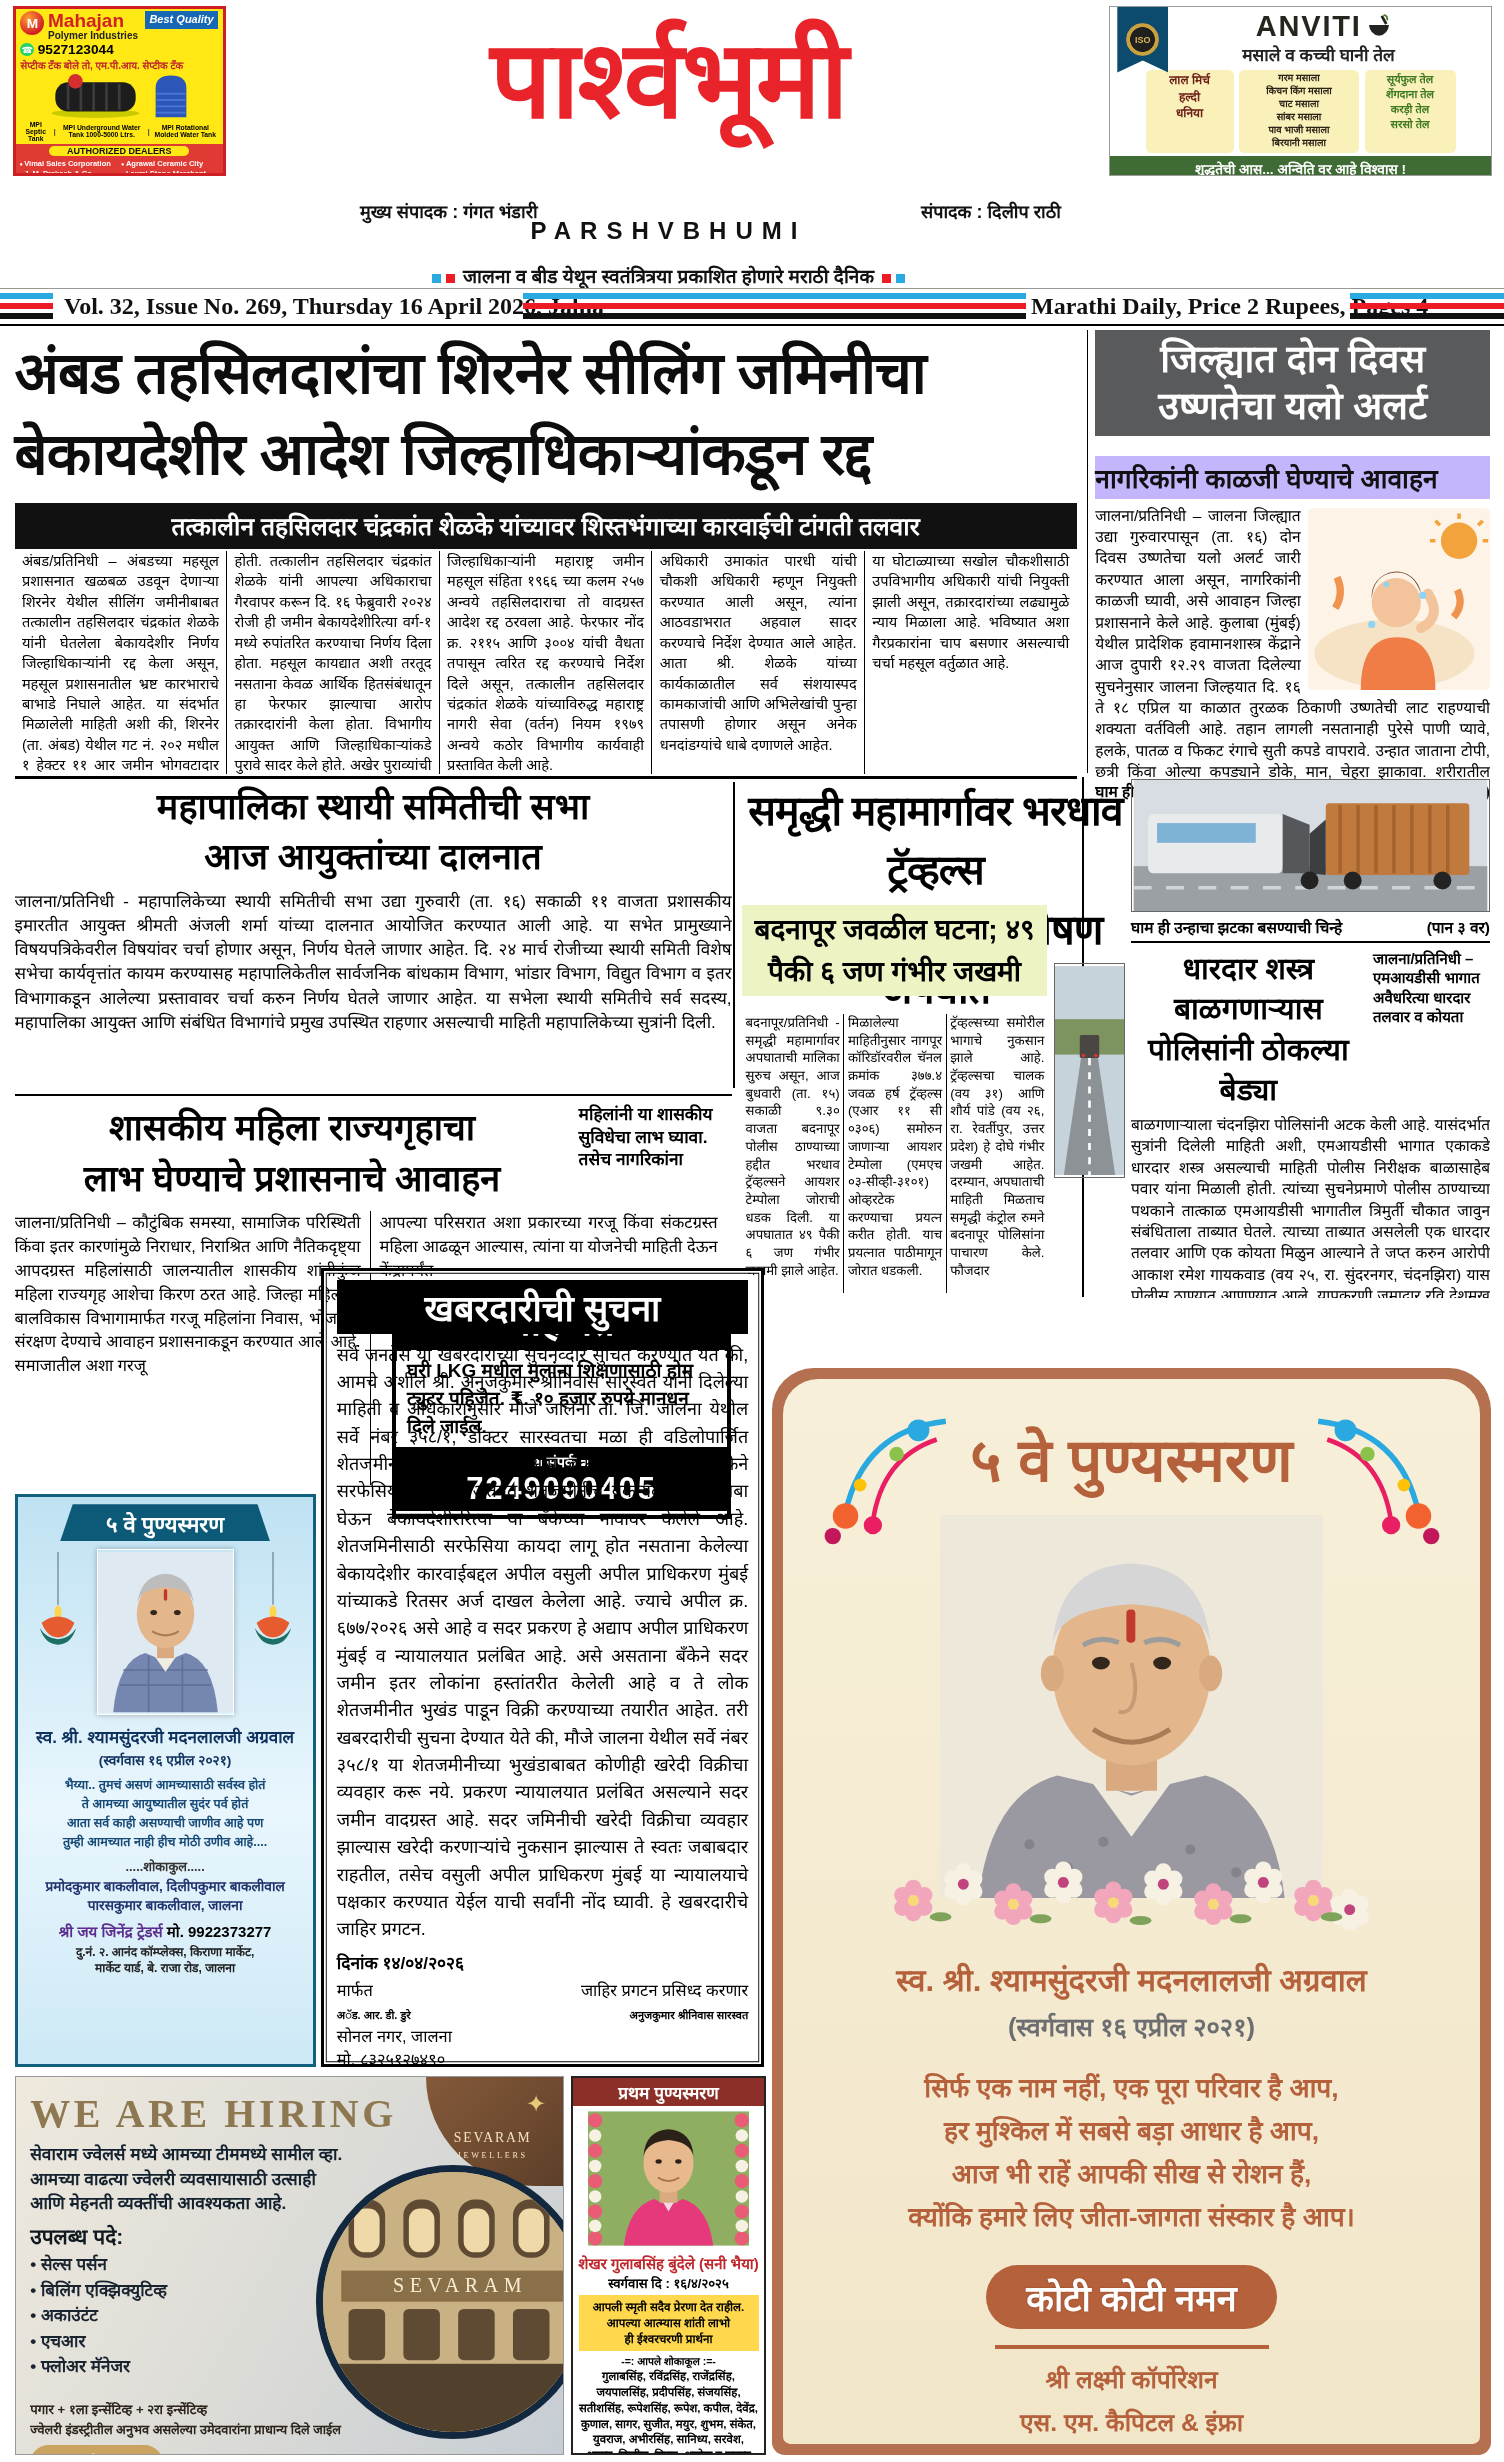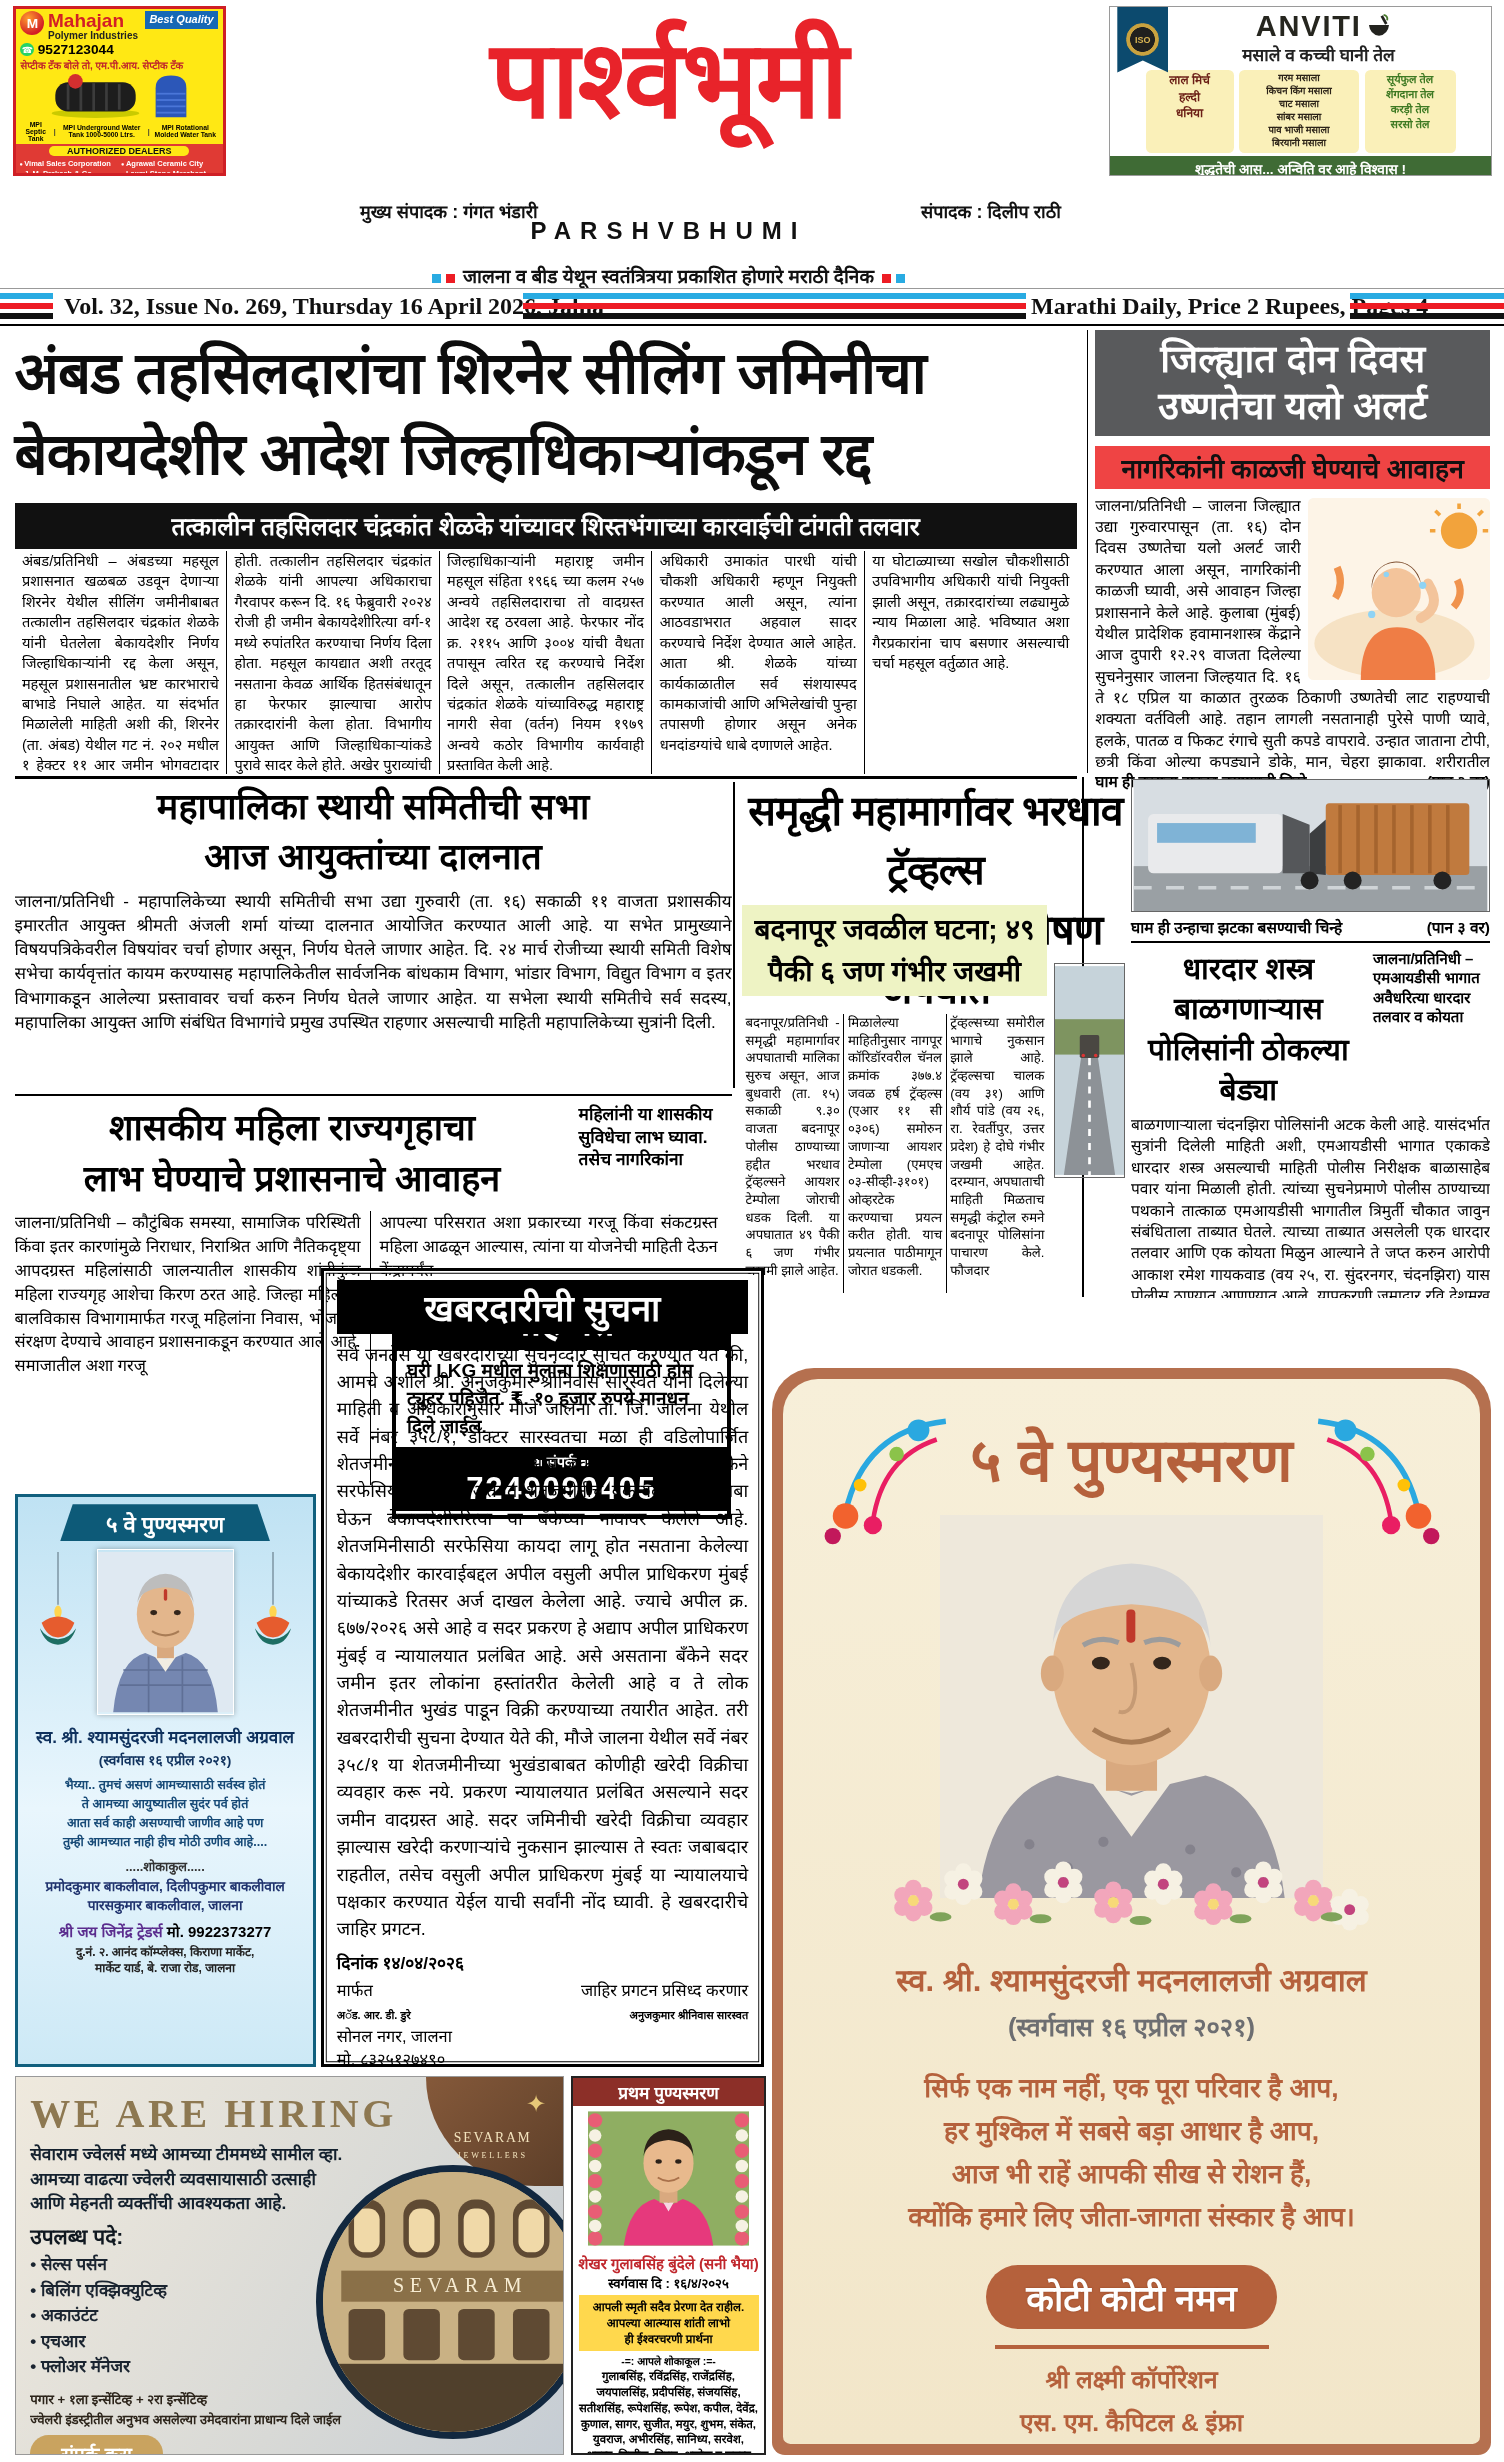--- a/index.html
+++ b/index.html
@@ -58,21 +58,21 @@
   
   .lead-h{left:14.6px;top:332px;width:1062px;font-size:58px;font-weight:900;color:#0d0d0d;line-height:1.4;text-align:left;letter-spacing:-0.9px}
   .lead-sub{left:14.6px;top:503px;width:1062px;background:#111;color:#fff;font-size:24.6px;font-weight:bold;text-align:center;padding:6.4px 0}
   .lead-body{left:14.6px;top:551px;width:1062px;height:223px;display:flex;overflow:hidden}
   .lead-col{flex:1;padding:0 7.3px;font-size:14.6px;line-height:1.4;border-right:0.9px solid #000}
   .lead-col:last-child{border-right:none}
 
   
   .heat{left:1087px;top:330px;width:403px;height:443px;border-left:1.8px solid #000;padding-left:7.3px}
   .heat-hbox{background:#595a5c;color:#fff;text-align:center;font-size:38px;font-weight:900;line-height:1.25;padding:5.5px 0}
-  .heat-sub{background:#ef4444;color:#111;text-align:center;font-size:26.4px;font-weight:900;padding:3.6px 0;margin-top:10px}
+  .heat-sub{background:#c4b5fd;color:#111;font-size:26.4px;font-weight:900;padding:3.6px 0;margin-top:20px}
   .heat-body{font-size:15.5px;line-height:1.38;margin-top:5.5px;height:274px;overflow:hidden}
   .heat-img{float:right;width:182px;height:182px;margin:3.6px 0 3.6px 7.3px;background:#fdf4e7;border-radius:5.5px}
   .heat-end{display:flex;justify-content:space-between;font-weight:bold;font-size:15.5px;margin-top:1.8px}
 
   
   .crash{left:1131px;top:779px;width:359px;height:133px;border:0.9px solid #666}
   .heat-ending-line{left:1131px;top:916px;width:359px;display:flex;justify-content:space-between;font-weight:bold;font-size:15.5px}
   .weapon{left:1131px;top:941px;width:359px;height:357px;border-top:2.7px solid #000;padding-top:5.5px;overflow:hidden}
   .wp-head-row{display:flex;gap:7.3px}
   .wp-h{font-size:30px;font-weight:900;line-height:1.35;flex:1;text-align:center}
@@ -148,21 +148,21 @@
   .fl{position:absolute;top:24px}
 
   
   .sev{left:14.6px;top:2076px;width:549px;height:379px;background:linear-gradient(120deg,#efe9dd,#d8d9d6 60%,#c6cdd4);border:0.9px solid #999;overflow:hidden;padding:12.8px 0 0 14.6px}
   .sev-title{font-family:"Liberation Serif",serif;font-size:40px;letter-spacing:3.6px;color:#8d7851;font-weight:bold}
   .sev-intro{font-size:17.3px;font-weight:900;color:#14212e;line-height:1.4;margin-top:5.5px}
   .sev-pos-label{font-size:21px;font-weight:900;color:#101820;margin-top:7.3px}
   .sev-list{list-style:none;margin-top:1.8px}
   .sev-list li{font-size:17px;font-weight:bold;color:#1a2430;line-height:1.5}
   .sev-list li:before{content:"• ";}
-  .sev-inc{font-size:13.2px;font-weight:900;color:#2c241a;margin-top:10px}
+  .sev-inc{font-size:13.2px;font-weight:900;color:#2c241a;margin-top:20px}
   .sev-note{font-size:12.8px;font-weight:900;color:#2c241a;margin-top:2.7px}
   .sev-btn{display:inline-block;background:#c9a35f;color:#fff;font-size:19px;font-weight:900;padding:5.5px 31px;border-radius:20px;margin-top:7.3px}
   .sev-circle{position:absolute;right:-27px;top:88px;width:274px;height:274px;border-radius:50%;border:7.3px solid #12283f;overflow:hidden;background:#c9b184}
   .sev-q{position:absolute;right:0;top:0;width:137px;height:109px;border-radius:0 0 0 109px;background:linear-gradient(135deg,#7a5338,#4e3категория522 90%,#3a2517);background:linear-gradient(135deg,#85593a,#5d3f29)}
   .sev-q .lg{position:absolute;right:16.4px;top:12.8px;color:#e7c878;font-size:24px}
   .sev-brand{position:absolute;right:31px;top:53px;color:#f3e3bd;font-family:"Liberation Serif",serif;font-size:13.7px;letter-spacing:1.8px;text-align:center;line-height:1.2}
 
   
   .pra{left:571px;top:2076px;width:195px;height:379px;border:2.7px solid #222;background:#fff;text-align:center;overflow:hidden}
   .pra-h{background:#8c2f28;color:#fff;font-size:17.3px;font-weight:900;padding:2.7px 0}

